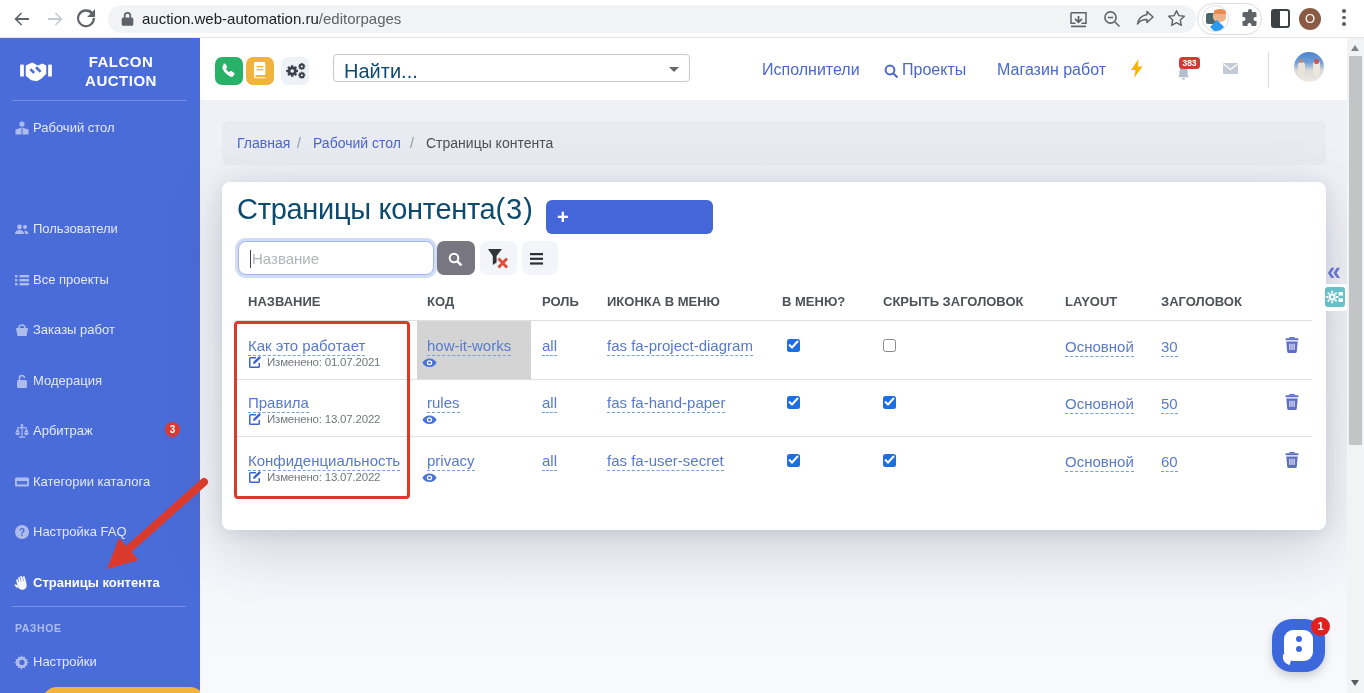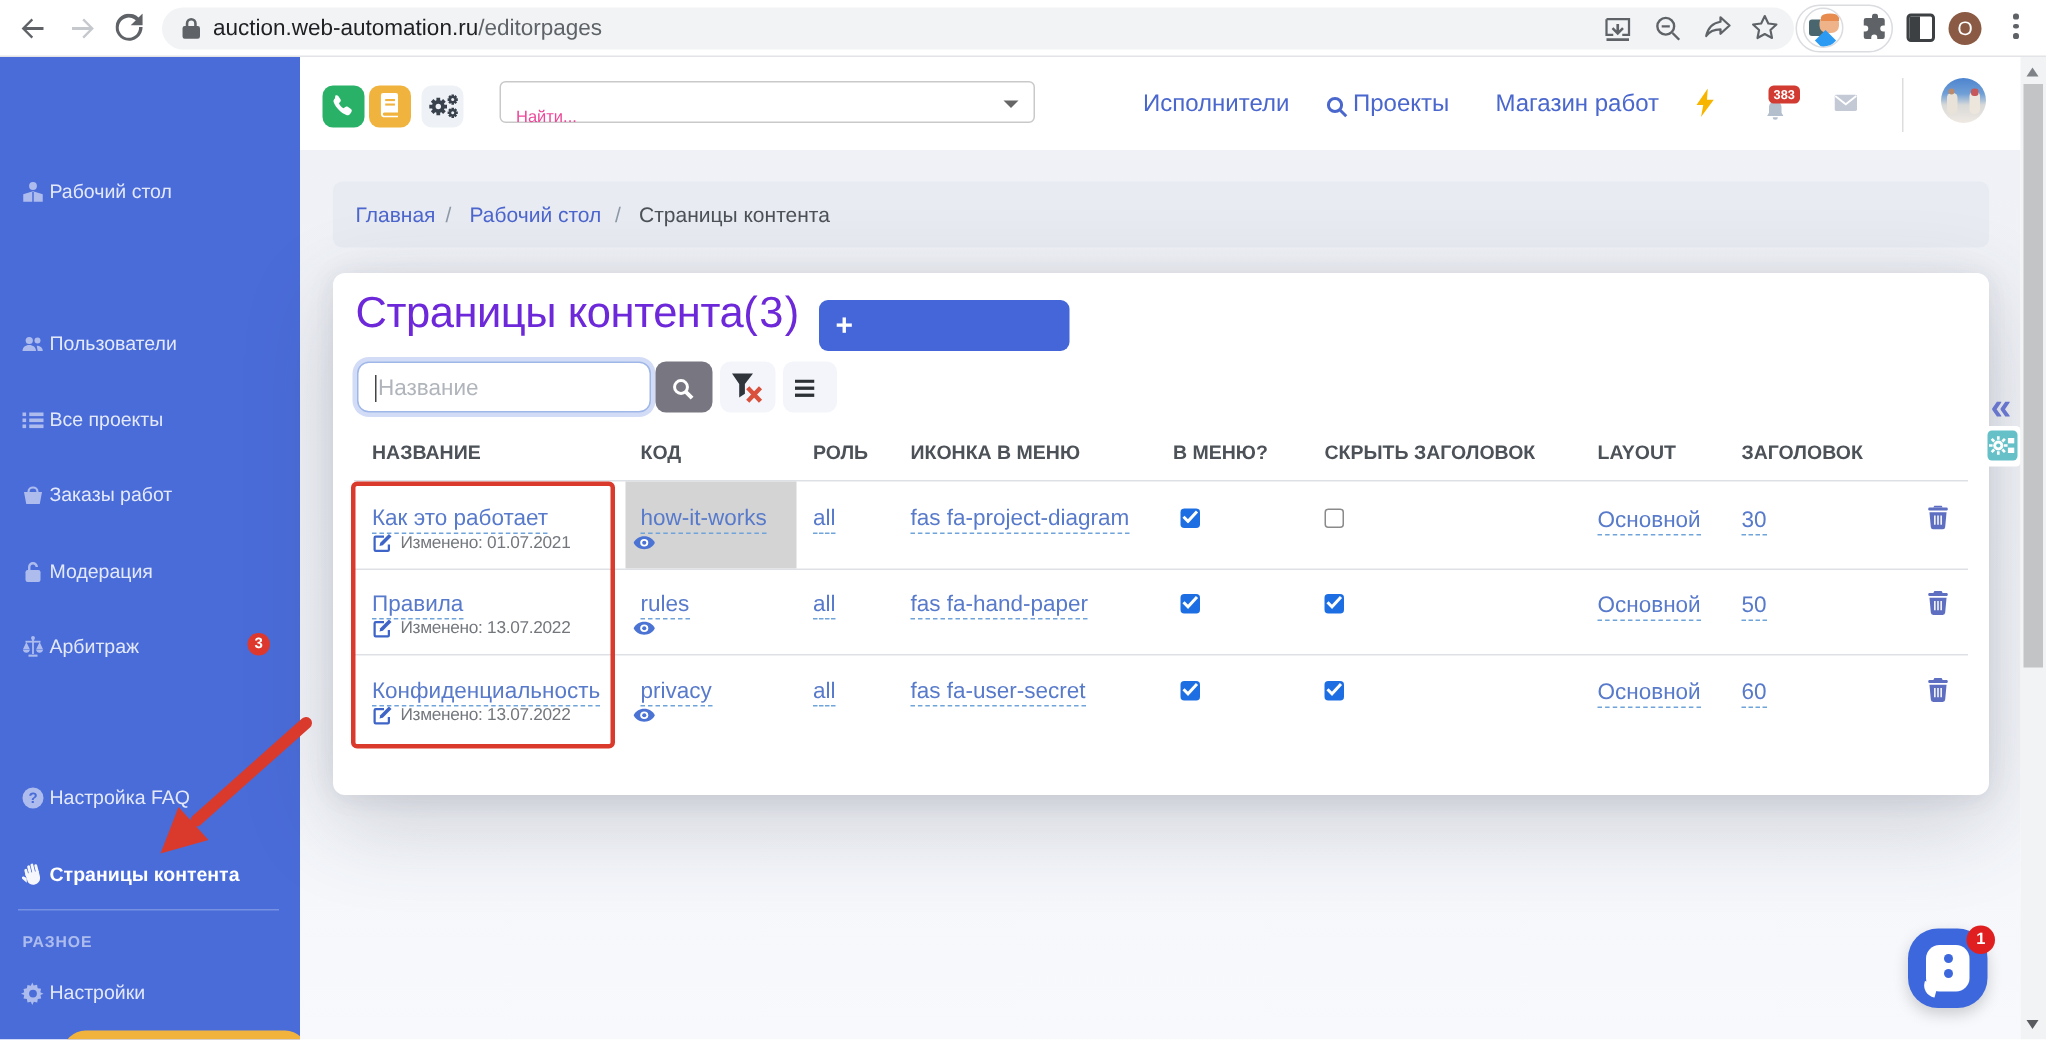--- a/index.html
+++ b/index.html
@@ -29,32 +29,32 @@
 #raznoe { position:absolute; left:15px; top:584px; color:rgba(255,255,255,.55); font-size:10.5px; font-weight:bold; letter-spacing:0.6px; }
 #ypill { position:absolute; left:42px; top:649px; width:163px; height:30px; background:#f2b33d; border-radius:15px; }
 
 
 #apphead { position:absolute; left:200px; top:38px; width:1164px; height:62px; background:#fff; }
 .hbtn { position:absolute; top:19px; width:28px; height:28px; border-radius:7px; }
 #greenb { left:15px; background:#2ab168; }
 #yellowb { left:46px; background:#f0b43e; }
 #gearb { left:81px; background:#eef1f5; }
 #hselect { position:absolute; left:133px; top:16px; width:357px; height:28px; border:1px solid #c9c9c9; border-radius:4px; background:#fff; }
-#hselect .ph { position:absolute; left:10px; top:17px; color:#ec4899; font-size:11px; }
+#hselect .ph { position:absolute; left:10px; top:5px; color:#0c4a6e; font-size:20px; }
 #hselect .car { position:absolute; right:10px; top:12px; width:0; height:0; border-left:5px solid transparent; border-right:5px solid transparent; border-top:5px solid #666; }
 .navlink { position:absolute; top:23px; color:#4a67cd; font-size:16px; white-space:nowrap; }
 #hdivider { position:absolute; left:1068px; top:14px; width:1px; height:36px; background:#ddd; }
 #havatar { position:absolute; left:1094px; top:14px; width:30px; height:30px; border-radius:50%; background:linear-gradient(180deg,#4d84cf 0%,#6f9fd6 35%,#d8d9d8 60%,#efe9e2 100%); overflow:hidden; }
 
 
 #content { position:absolute; left:200px; top:100px; width:1147px; height:593px; background:linear-gradient(180deg,#eff1f6 0%, #f2f4f9 55%, #f7f9fc 100%); }
 #crumbbar { position:absolute; left:22px; top:21px; width:1104px; height:44px; background:#e8ebf1; border-radius:6px; font-size:14px; }
 #crumbbar span { position:absolute; top:14px; }
 #card { position:absolute; left:22px; top:82px; width:1104px; height:348px; background:#fff; border-radius:8px; box-shadow:0 18px 60px 2px rgba(60,66,86,.20), 0 4px 14px rgba(60,66,86,.06), 0 0 22px rgba(60,66,86,.05); }
-#title { position:absolute; left:15px; top:11px; font-size:29px; letter-spacing:-0.3px; color:#6d28d9; }
+#title { position:absolute; left:15px; top:11px; font-size:29px; letter-spacing:-0.3px; color:#0c4a6e; }
 #addbtn { position:absolute; left:324px; top:18px; width:167px; height:34px; background:#4466d8; border-radius:6px; color:#fff; line-height:34px; }
 #searchin { position:absolute; left:16px; top:59px; width:196px; height:34px; background:#fff; border:1px solid #9fb7e8; border-radius:8px; box-shadow:0 0 0 3px rgba(80,115,220,.25); }
 #searchin .ph { position:absolute; left:10px; top:8px; color:#b0b5bb; font-size:15px; }
 #searchbtn { position:absolute; left:215px; top:59px; width:38px; height:34px; background:#787680; border-radius:7px; }
 #filterbtn { position:absolute; left:258px; top:59px; width:37px; height:34px; background:#f3f5fa; border-radius:7px; }
 #burgerbtn { position:absolute; left:300px; top:59px; width:36px; height:34px; background:#f3f5fa; border-radius:7px; }
 
 
 #tbl { position:absolute; left:0; top:100px; width:1104px; }
 .th { position:absolute; top:12px; font-size:13px; font-weight:bold; color:#4c5258; white-space:nowrap; }
@@ -141,20 +141,33 @@
     </div>
   <div class="abs" style="left:1299px;top:8px;width:22px;height:22px;border-radius:50%;background:#8a5a44;color:#fff;font-size:13px;text-align:center;line-height:22px">O</div>
   <div class="abs" style="left:1342px;top:9px;width:4px;height:18px">
     <div style="width:3.5px;height:3.5px;border-radius:50%;background:#5f6368;margin-bottom:3px"></div>
     <div style="width:3.5px;height:3.5px;border-radius:50%;background:#5f6368;margin-bottom:3px"></div>
     <div style="width:3.5px;height:3.5px;border-radius:50%;background:#5f6368"></div>
   </div>
 </div>
 
 <div id="sidebar">
+  <div id="logo">
+    <svg class="abs" style="left:18px;top:19px" width="36" height="28" viewBox="0 0 36 30">
+      <g fill="#fff">
+        <rect x="1" y="8" width="4" height="13" rx="1"></rect>
+        <rect x="31" y="8" width="4" height="13" rx="1"></rect>
+        <path d="M7 9l7-3 6 3 5-2 4 2v9l-5 5-5 3-6-1-6-5z" fill="#fff"></path>
+        <path d="M13 12l4 4-2 2-4-4z" fill="#4a6cd9"></path>
+        <path d="M19 10l5 5-2 2-5-5z" fill="#4a6cd9"></path>
+      </g>
+    </svg>
+    <div class="txt">FALCON AUCTION</div>
+    <div class="sep"></div>
+  </div>
 
   <div class="mi" style="top:78px">
       <svg class="ic" viewBox="0 0 16 16">
         <circle cx="8" cy="4" r="2.6" fill="#fff"></circle>
         <path d="M1.5 9.5L8 7.5l6.5 2v5h-13z" fill="#fff"></path>
         <path d="M8 8v7" stroke="#4a6cd9" stroke-width="1"></path>
       </svg>
       <span class="tx">Рабочий стол</span>
     </div>
   <div class="mi" style="top:179px">
@@ -195,20 +208,27 @@
       <svg class="ic" viewBox="0 0 16 16">
         <circle cx="8" cy="2.3" r="1.3" fill="#fff"></circle>
         <path d="M7.4 3h1.2v10H7.4z" fill="#fff"></path>
         <path d="M3 4.2h10v1.2H3z" fill="#fff"></path>
         <path d="M3.6 5l-2.2 4.6h4.4L3.6 5zM1.2 10c.2 1.3 1.2 2.2 2.4 2.2S5.8 11.3 6 10z" fill="#fff"></path>
         <path d="M12.4 5l-2.2 4.6h4.4L12.4 5zM10 10c.2 1.3 1.2 2.2 2.4 2.2s2.2-.9 2.4-2.2z" fill="#fff"></path>
         <rect x="5" y="13.4" width="6" height="1.4" fill="#fff"></rect>
       </svg>
       <span class="tx">Арбитраж</span>
       <span class="badge3">3</span>
+    </div>
+  <div class="mi" style="top:432px">
+      <svg class="ic" viewBox="0 0 16 16">
+        <rect x="1" y="3.5" width="14" height="9" rx="1.5" fill="#fff"></rect>
+        <rect x="2.8" y="7" width="10.4" height="3.5" fill="#4a6cd9" opacity=".9"></rect>
+      </svg>
+      <span class="tx">Категории каталога</span>
     </div>
   <div class="mi" style="top:482px">
       <svg class="ic" viewBox="0 0 16 16">
         <circle cx="8" cy="8" r="7" fill="#fff"></circle>
         <text x="8" y="11.5" font-size="10" font-weight="bold" fill="#4a6cd9" text-anchor="middle">?</text>
       </svg>
       <span class="tx">Настройка FAQ</span>
     </div>
   <div class="mi active" style="top:533px">
       <svg class="ic" viewBox="0 0 16 16">

